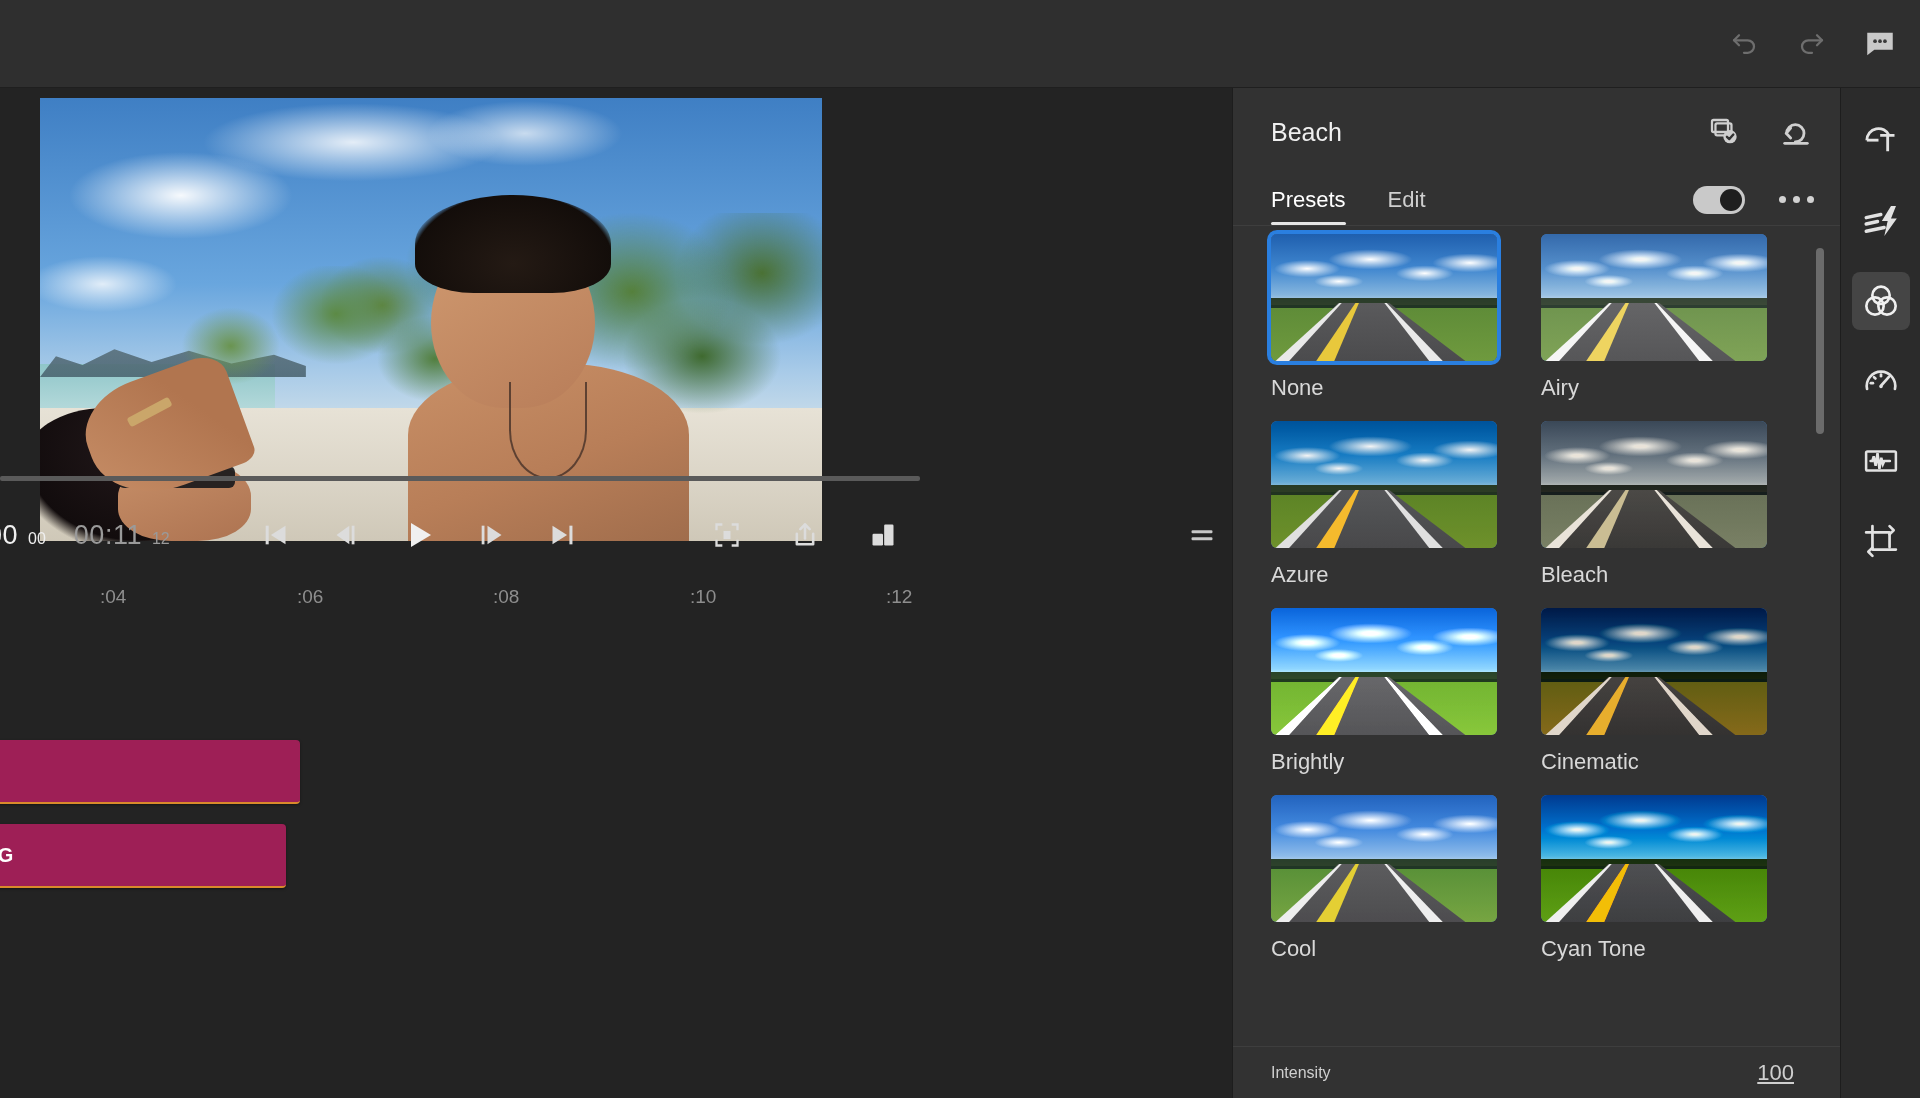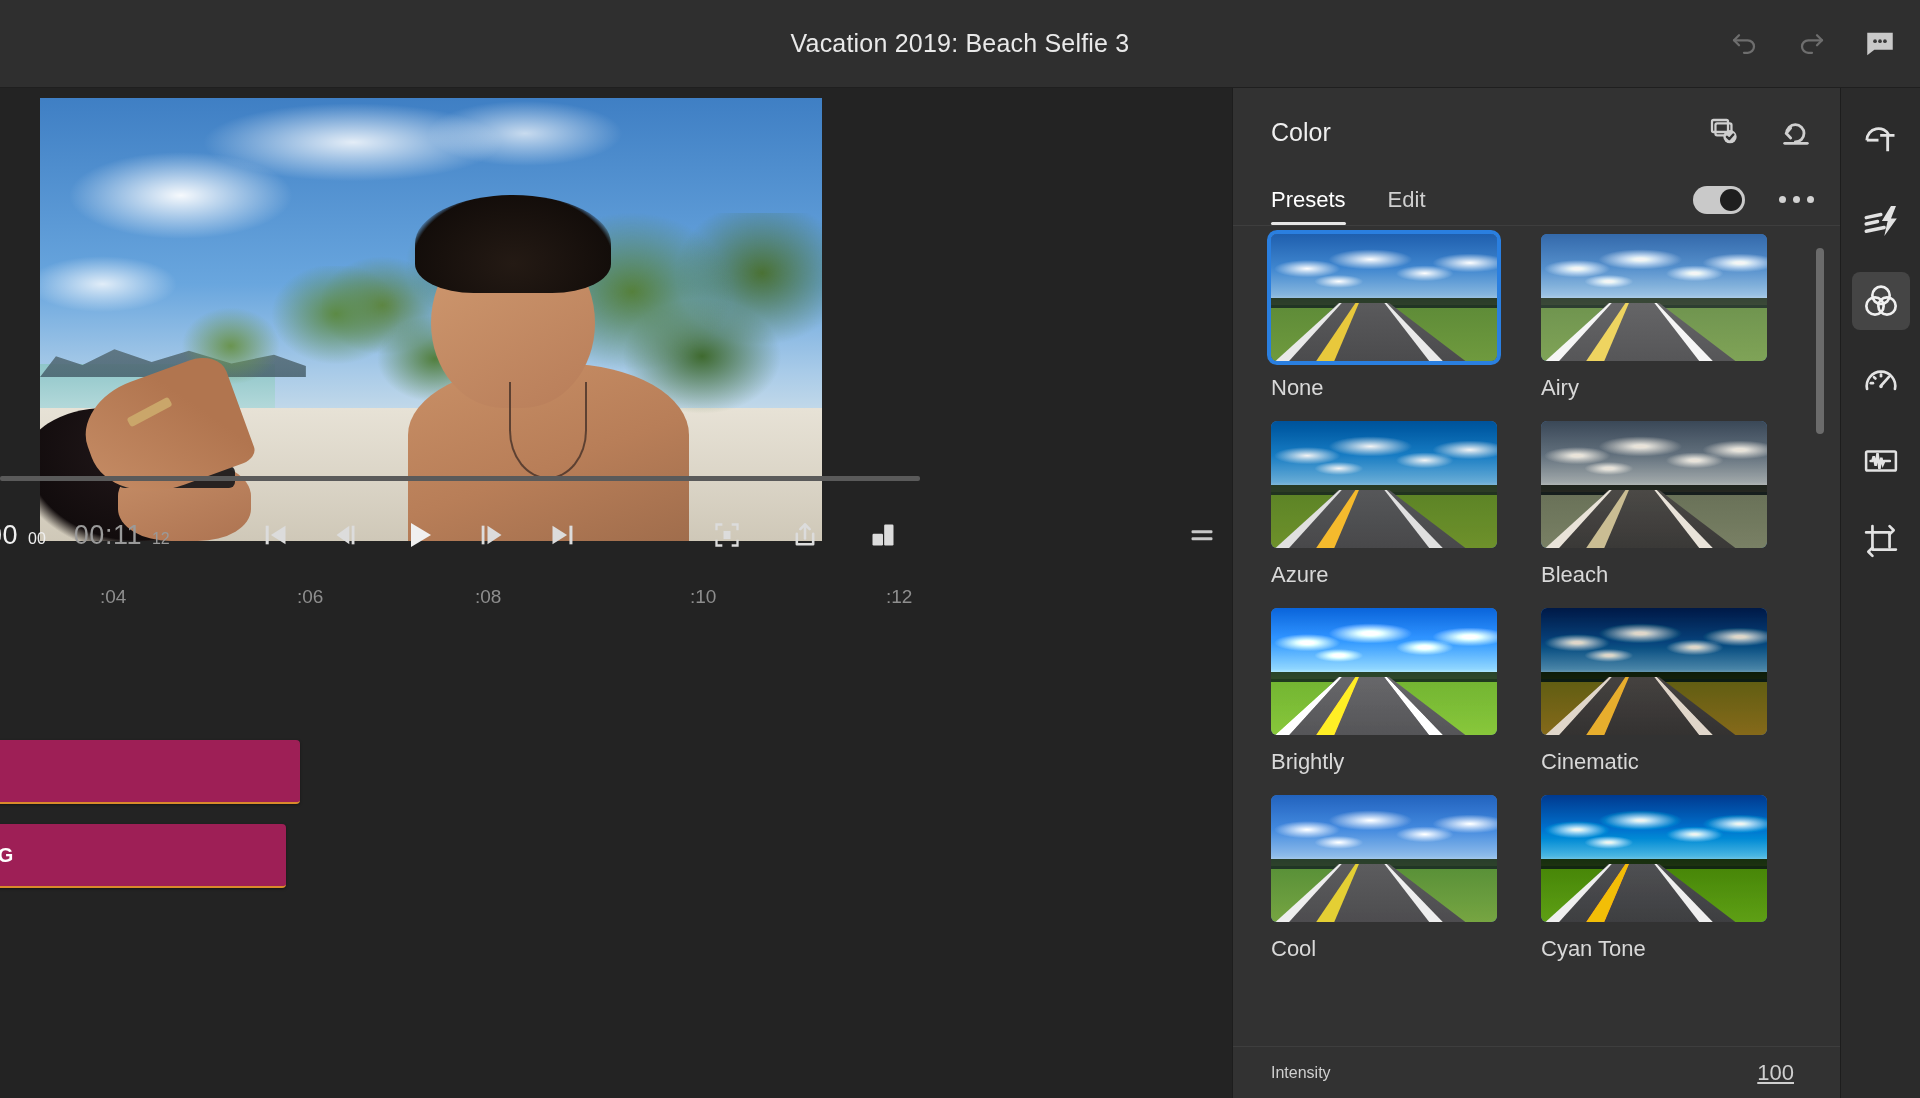--- a/index.html
+++ b/index.html
@@ -293,21 +293,20 @@
     display: flex; align-items: center; justify-content: center; cursor: pointer;
   }
   .rail-btn.active { background: #454545; }
 </style>
 </head>
 <body>
 
 <div class="app">
 
   <div class="titlebar">
-    <div class="title-text">Vacation 2019: Beach Selfie 3</div>
     <div class="title-actions">
       <div class="ticon" title="Undo">
         <svg width="30" height="30" viewBox="0 0 24 24" fill="none" stroke="#6e6e6e" stroke-width="1.8" stroke-linecap="round" stroke-linejoin="round">
           <path d="M4 9h11a5 5 0 0 1 0 10h-3"></path>
             <polyline points="8 5 4 9 8 13"></polyline>
         </svg>
       </div>
       <div class="ticon" title="Redo">
         <svg width="30" height="30" viewBox="0 0 24 24" fill="none" stroke="#6e6e6e" stroke-width="1.8" stroke-linecap="round" stroke-linejoin="round">
           <path d="M20 9H9a5 5 0 0 0 0 10h3"></path>
@@ -419,42 +418,42 @@
           <svg width="28" height="28" viewBox="0 0 24 24" fill="#c8c8c8">
             <rect x="3" y="8" width="18" height="2.4" rx="1"></rect>
               <rect x="3" y="14" width="18" height="2.4" rx="1"></rect>
           </svg>
         </div>
       </div>
 
       <div class="ruler">
         <div class="rtick" style="left:100px">:04</div>
         <div class="rtick" style="left:297px">:06</div>
-        <div class="rtick" style="left:475px">:08</div>
+        <div class="rtick" style="left:493px">:08</div>
         <div class="rtick" style="left:690px">:10</div>
         <div class="rtick" style="left:886px">:12</div>
       </div>
 
       <div class="timeline">
 
         <div class="clip-title" style="left:-30px; top:116px; width:330px; height:64px;">
           <span class="lbl"></span>
         </div>
 
         <div class="clip-title" style="left:-30px; top:200px; width:316px; height:64px;">
           <span class="lbl">LOG</span>
         </div>
 
       </div>
     </div>
 
     <div class="rpanel">
 
       <div class="rp-head">
-        <div class="rp-title">Color</div>
+        <div class="rp-title">Beach</div>
         <div class="rp-head-icons">
           <div class="rp-ic">
             <svg width="32" height="32" viewBox="0 0 24 24" fill="none" stroke="#cfcfcf" stroke-width="1.7">
               <rect x="3" y="3" width="12" height="9" rx="1.2"></rect>
               <rect x="5.6" y="5.6" width="12" height="9" rx="1.2"></rect>
               <circle cx="16.5" cy="15.5" r="5" fill="#cfcfcf" stroke="none"></circle>
               <polyline points="14.2 15.6 16 17.3 19 13.9" stroke="#323232" stroke-width="1.8" fill="none" stroke-linecap="round" stroke-linejoin="round"></polyline>
             </svg>
           </div>
           <div class="rp-ic">

